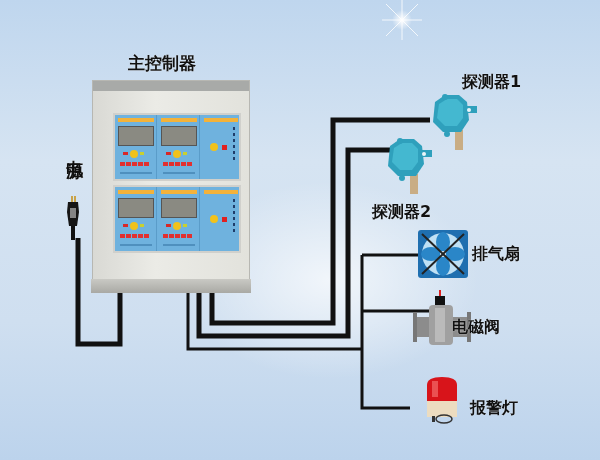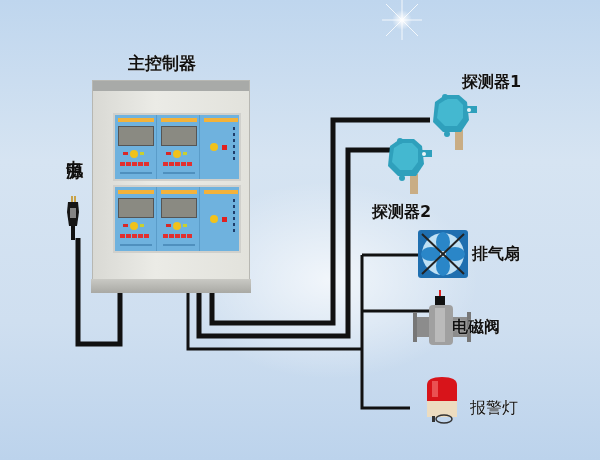--- a/index.html
+++ b/index.html
@@ -243,13 +243,13 @@
 </svg>
 <div class="label" style="left:452px;top:317px;">电磁阀</div>
 
 <svg class="device" style="left:424px;top:375px" width="36" height="50" viewBox="0 0 36 50">
   <path d="M3 10 Q3 2 18 2 Q33 2 33 10 L33 26 H3 Z" fill="#d8141a"></path>
   <rect x="8" y="6" width="6" height="16" fill="#f26b6b" opacity=".7"></rect>
   <rect x="3" y="26" width="30" height="16" fill="#ecdcc0"></rect>
   <ellipse cx="20" cy="44" rx="8" ry="4" fill="none" stroke="#333" stroke-width="1.5"></ellipse>
   <rect x="8" y="41" width="3" height="6" fill="#333"></rect>
 </svg>
-<div class="label" style="left:470px;top:398px;font-weight:normal;">报警灯</div>
+<div class="label" style="left:470px;top:398px;font-weight:bold;">报警灯</div>
 
 </body></html>

